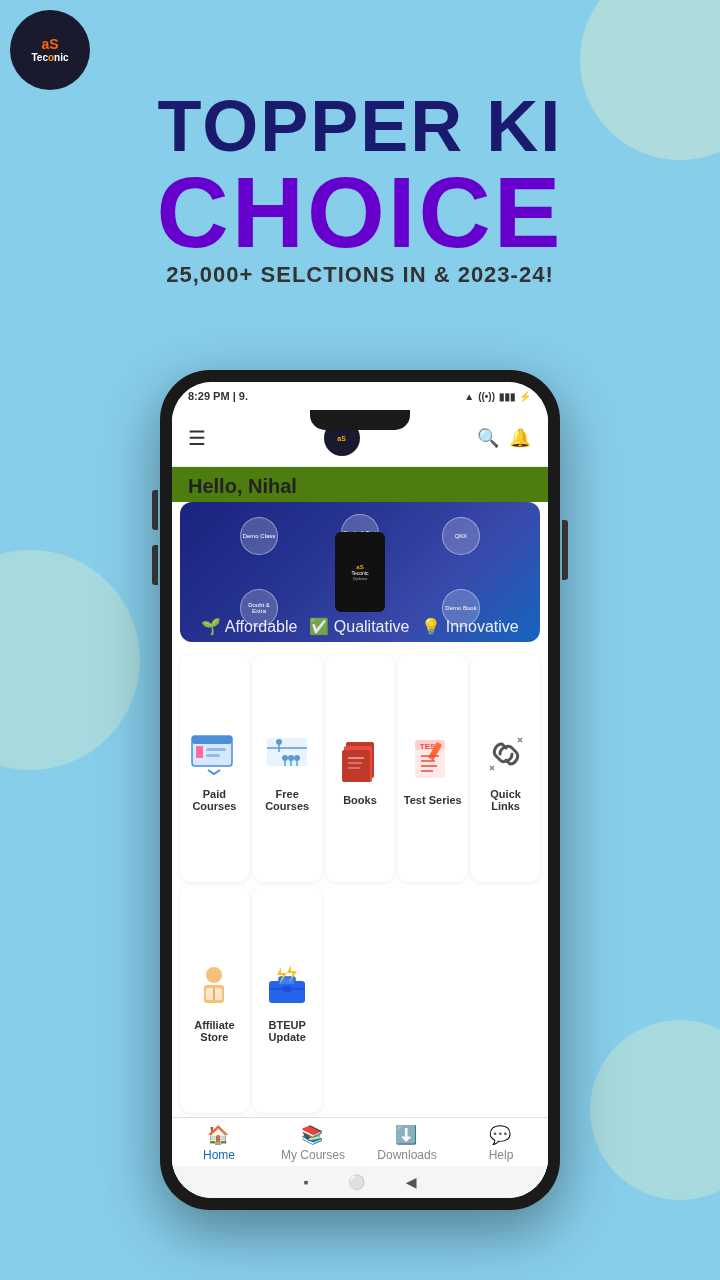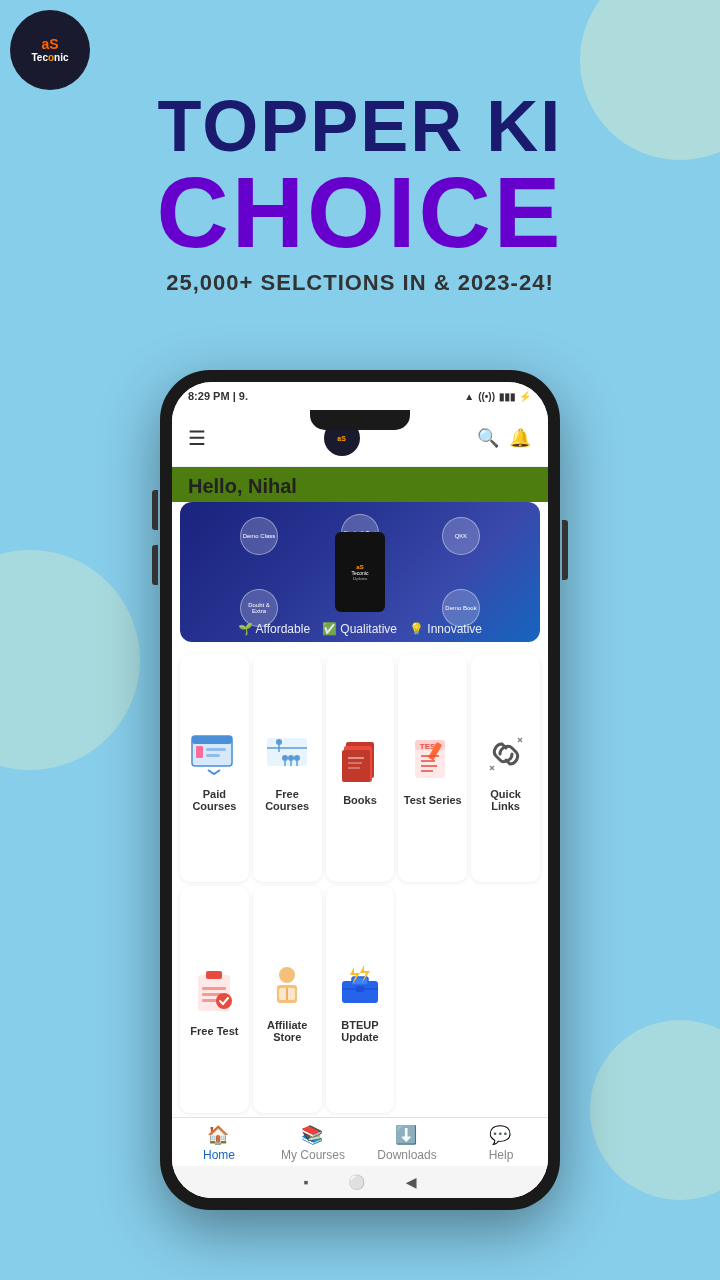--- a/index.html
+++ b/index.html
@@ -87,21 +87,20 @@
       font-size: 100px;
       font-weight: 900;
       color: #6600cc;
       letter-spacing: 3px;
       line-height: 1;
     }
     .subtitle {
       font-size: 22px;
       color: #333;
       font-weight: 600;
-      margin-top: 8px;
       letter-spacing: 1px;
     }
 
     
     .phone-container {
       position: absolute;
       top: 370px;
       left: 50%;
       transform: translateX(-50%);
       width: 400px;
@@ -232,21 +231,21 @@
       display: flex;
       align-items: center;
       justify-content: center;
       position: relative;
     }
     .banner-bottom-text {
       position: absolute;
       bottom: 6px;
       left: 0; right: 0;
       text-align: center;
-      font-size: 12px;
+      font-size: 16px;
       color: rgba(255,255,255,0.9);
       display: flex;
       justify-content: center;
       gap: 12px;
     }
     .banner-tag { display: flex; align-items: center; gap: 2px; }
 
     
     .menu-grid {
       display: grid;
@@ -476,37 +475,20 @@
 
                 <line x1="38" y1="14" x2="42" y2="10" stroke="#888" stroke-width="1.5"></line>
                 <line x1="38" y1="10" x2="42" y2="14" stroke="#888" stroke-width="1.5"></line>
                 <line x1="10" y1="38" x2="14" y2="42" stroke="#888" stroke-width="1.5"></line>
                 <line x1="10" y1="42" x2="14" y2="38" stroke="#888" stroke-width="1.5"></line>
               </svg>
             </div>
             <span class="menu-item-label">Quick Links</span>
           </div>
 
-          <div class="menu-item">
-            <div class="menu-item-icon">
-              <svg width="52" height="52" viewBox="0 0 52 52">
-
-                <rect x="10" y="10" width="32" height="36" rx="3" fill="#ffe8e8"></rect>
-                <rect x="18" y="6" width="16" height="8" rx="2" fill="#e74c3c"></rect>
-
-                <rect x="14" y="22" width="24" height="3" rx="1" fill="#e74c3c" opacity="0.5"></rect>
-                <rect x="14" y="28" width="20" height="3" rx="1" fill="#e74c3c" opacity="0.5"></rect>
-                <rect x="14" y="34" width="22" height="3" rx="1" fill="#e74c3c" opacity="0.5"></rect>
-
-                <circle cx="36" cy="36" r="8" fill="#e74c3c"></circle>
-                <polyline points="32,36 35,39 40,33" stroke="white" stroke-width="2" fill="none" stroke-linecap="round"></polyline>
-              </svg>
-            </div>
-            <span class="menu-item-label">Free Test</span>
-          </div>
 
 
           <div class="menu-item">
             <div class="menu-item-icon">
               <svg width="52" height="52" viewBox="0 0 52 52">
 
                 <circle cx="26" cy="16" r="8" fill="#f5c07a"></circle>
                 <rect x="16" y="26" width="20" height="18" rx="3" fill="#f5c07a"></rect>
 
                 <rect x="18" y="29" width="16" height="12" rx="2" fill="white" opacity="0.6"></rect>

